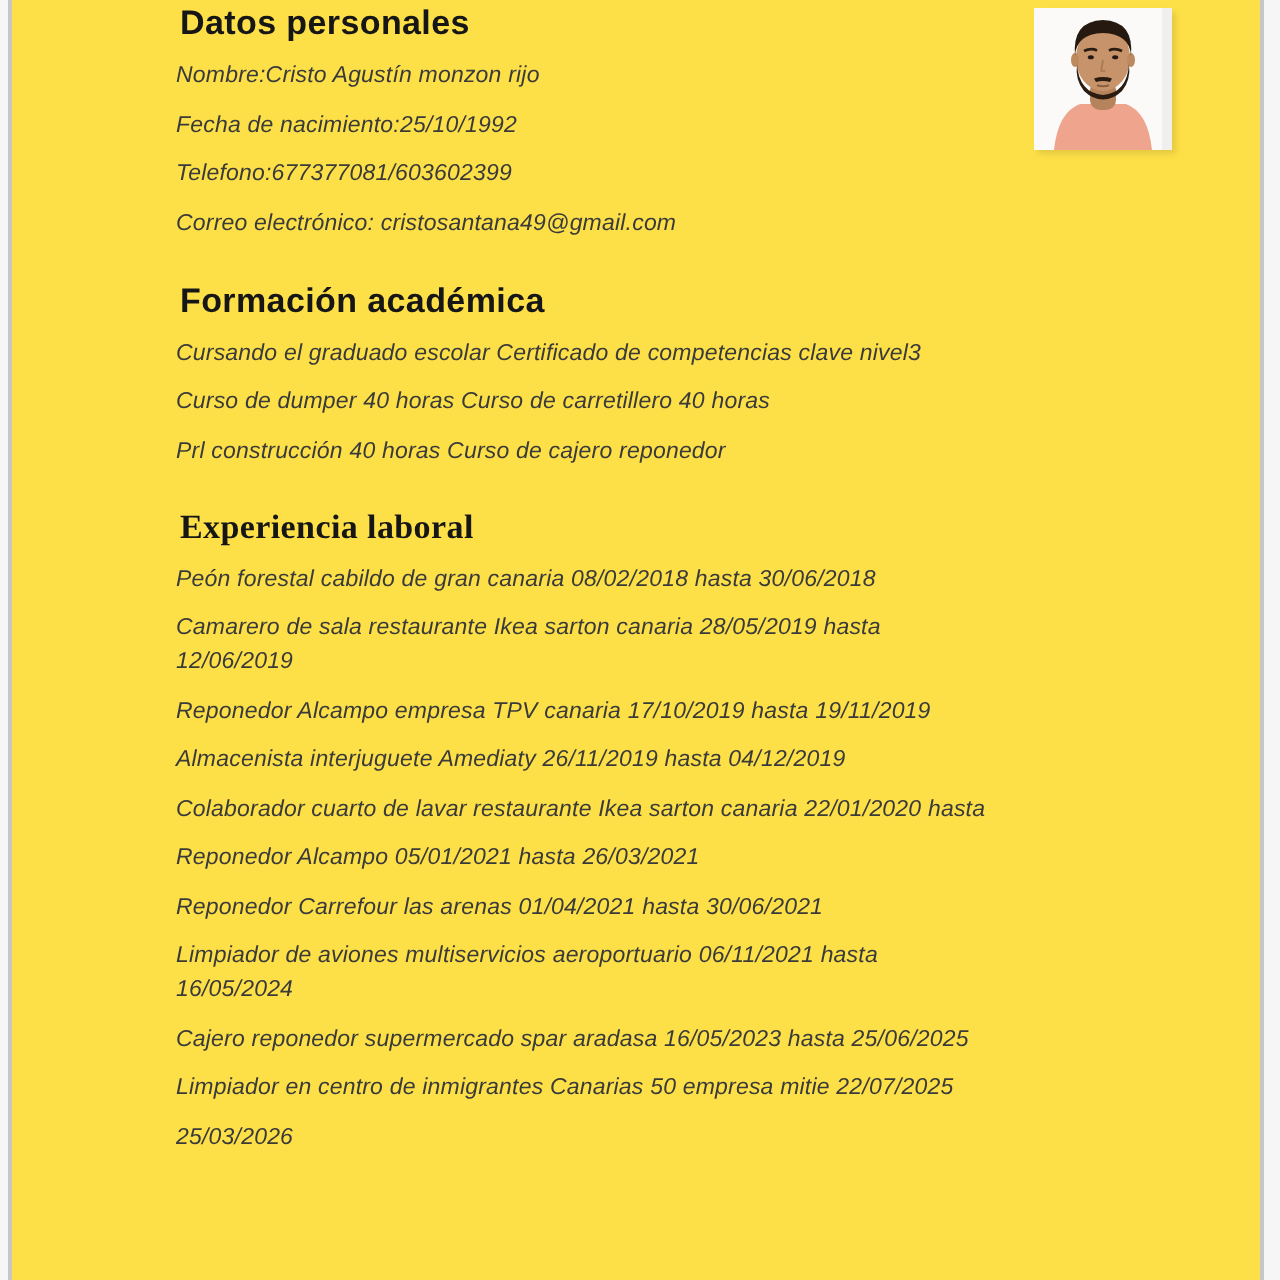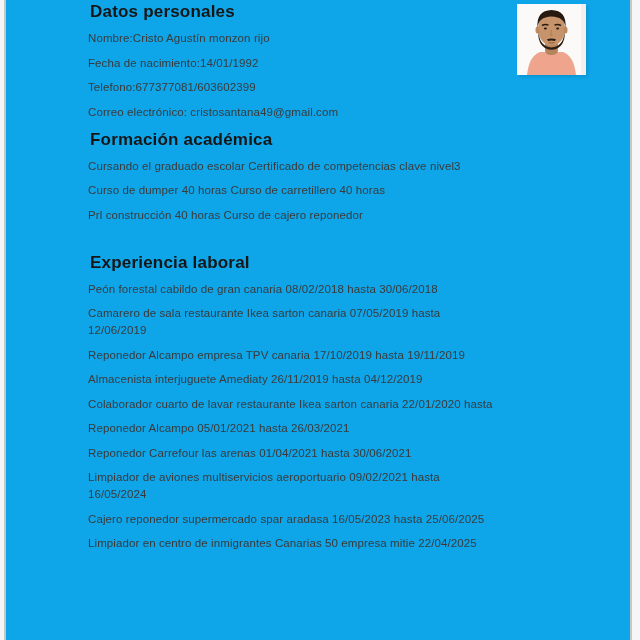--- a/index.html
+++ b/index.html
@@ -13,47 +13,48 @@
     position: relative;
     width: 640px;
     height: 640px;
   }
   .page {
     position: absolute;
     left: 4px;
     top: 0;
     width: 628px;
     height: 640px;
-    background: #0ea5e9;
+    background: #fde047;
     border-left: 2px solid #c7c7c7;
     border-right: 2px solid #c7c7c7;
   }
   .content {
     position: absolute;
     left: 82px;
     top: 2px;
     width: 440px;
   }
   .section-title {
     font-size: 17px;
     line-height: 20px;
     font-weight: 700;
     color: #161616;
     letter-spacing: 0.2px;
     margin: 0 0 8px 2px;
   }
-  .st-1 { margin-top: 9px; }
-  .st-2 { margin-top: 29px; }
+  .st-1 { margin-top: 20px; }
+  .st-2 { margin-top: 19px; font-family: Liberation Serif, serif; }
   .cv-line {
     font-size: 11.5px;
     line-height: 17px;
     color: #3a3a3a;
     letter-spacing: 0.1px;
     margin: 0 0 7.5px 0;
     white-space: nowrap;
+    font-style: italic;
   }
   .cv-line.tight { margin-top: -7.5px; }
   .photo {
     position: absolute;
     left: 511px;
     top: 4px;
     width: 69px;
     height: 71px;
     background: #fbfaf9;
     box-shadow: 2px 2px 3px rgba(0,0,0,0.10);
@@ -94,36 +95,37 @@
         <path d="M21.5 28 Q22.5 42.5 34.5 43.5 Q46.5 42.5 47.5 28 Q48.5 36 44 41.5 Q39.5 45.8 34.5 45.8 Q29.5 45.8 25 41.5 Q20.5 36 21.5 28 Z" fill="#2b1c11"></path>
 
         <path d="M30 35.2 Q34.5 33.8 39 35.2 L38 37 Q34.5 36 31 37 Z" fill="#2b1c11"></path>
         <path d="M31.5 38.6 Q34.5 39.6 37.5 38.6" stroke="#8a5e3e" stroke-width="1" fill="none"></path>
       </svg>
     </figure>
 
     <main class="content">
         <h2 class="section-title st-0">Datos personales</h2>
         <p class="cv-line">Nombre:Cristo Agustín monzon rijo</p>
-        <p class="cv-line">Fecha de nacimiento:14/01/1992</p>
+        <p class="cv-line">Fecha de nacimiento:25/10/1992</p>
         <p class="cv-line">Telefono:677377081/603602399</p>
         <p class="cv-line">Correo electrónico: cristosantana49@gmail.com</p>
         <h2 class="section-title st-1">Formación académica</h2>
         <p class="cv-line">Cursando el graduado escolar Certificado de competencias clave nivel3</p>
         <p class="cv-line">Curso de dumper 40 horas Curso de carretillero 40 horas</p>
         <p class="cv-line">Prl construcción 40 horas Curso de cajero reponedor</p>
         <h2 class="section-title st-2">Experiencia laboral</h2>
         <p class="cv-line">Peón forestal cabildo de gran canaria 08/02/2018 hasta 30/06/2018</p>
-        <p class="cv-line">Camarero de sala restaurante Ikea sarton canaria 07/05/2019 hasta</p>
+        <p class="cv-line">Camarero de sala restaurante Ikea sarton canaria 28/05/2019 hasta</p>
         <p class="cv-line tight">12/06/2019</p>
         <p class="cv-line">Reponedor Alcampo empresa TPV canaria 17/10/2019 hasta 19/11/2019</p>
         <p class="cv-line">Almacenista interjuguete Amediaty 26/11/2019 hasta 04/12/2019</p>
         <p class="cv-line">Colaborador cuarto de lavar restaurante Ikea sarton canaria 22/01/2020 hasta</p>
         <p class="cv-line">Reponedor Alcampo 05/01/2021 hasta 26/03/2021</p>
         <p class="cv-line">Reponedor Carrefour las arenas 01/04/2021 hasta 30/06/2021</p>
-        <p class="cv-line">Limpiador de aviones multiservicios aeroportuario 09/02/2021 hasta</p>
+        <p class="cv-line">Limpiador de aviones multiservicios aeroportuario 06/11/2021 hasta</p>
         <p class="cv-line tight">16/05/2024</p>
         <p class="cv-line">Cajero reponedor supermercado spar aradasa 16/05/2023 hasta 25/06/2025</p>
-        <p class="cv-line">Limpiador en centro de inmigrantes Canarias 50 empresa mitie 22/04/2025</p>
+        <p class="cv-line">Limpiador en centro de inmigrantes Canarias 50 empresa mitie 22/07/2025</p>
+        <p class="cv-line">25/03/2026</p>
       </main>
 
   </div>
 </div>
 
 </body></html>

